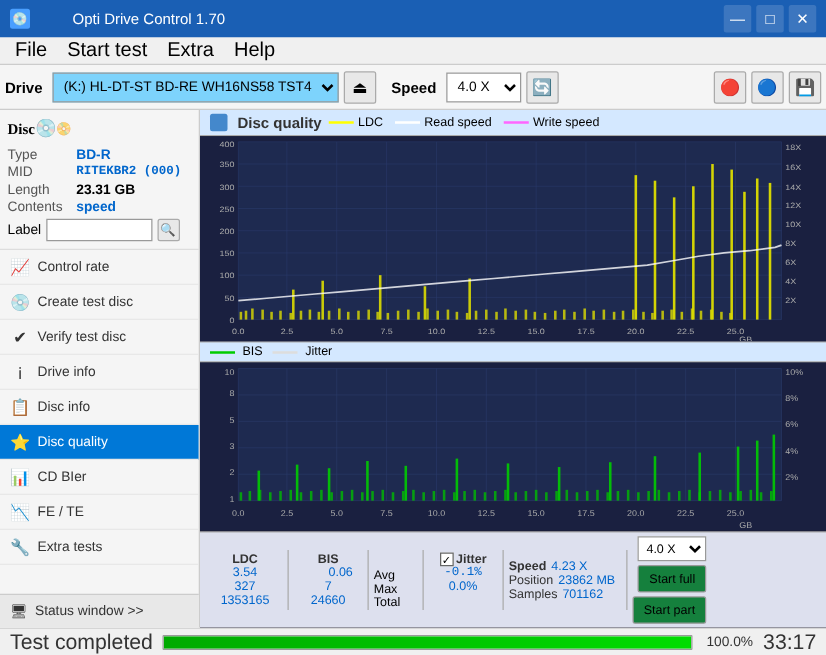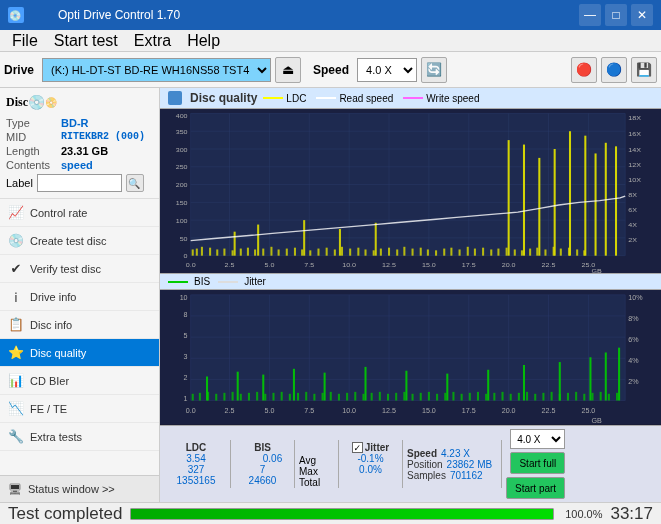--- a/index.html
+++ b/index.html
@@ -67,21 +67,21 @@
     .chart-icon { width: 14px; height: 14px; background: #4488cc; border-radius: 2px; margin-right: 2px; }
     .legend { display: flex; align-items: center; gap: 10px; font-size: 10px; }
     .legend-item { display: flex; align-items: center; gap: 3px; }
     .legend-color { width: 20px; height: 2px; }
 
     .charts-area { flex: 1; display: flex; flex-direction: column; border-radius: 14px; }
     .chart-container { position: relative; flex: 1; }
     
     svg.chart { width: 100%; height: 100%; }
     .speed-select { height: 20px; font-size: 10px; border: 1px solid #999; background: white; padding: 0 2px; width: 55px; }
-    .start-btn { height: 22px; padding: 0 8px; font-size: 10px; background: #22c55e; border: 1px solid #999; cursor: pointer; border-radius: 2px; }
+    .start-btn { height: 22px; padding: 0 8px; font-size: 10px; background: #15803d; border: 1px solid #999; cursor: pointer; border-radius: 2px; }
   </style>
 </head>
 <body>
 
 <div class="titlebar">
   <div class="titlebar-left">
     <div class="titlebar-icon">💿</div>
     <span class="titlebar-title">Opti Drive Control 1.70</span>
   </div>
   <div class="titlebar-controls">
@@ -517,21 +517,21 @@
           <span>Max</span>
           <span>Total</span>
         </div>
         <div style="width:1px;background:#aaa;height:48px;margin:0 4px;"></div>
 
         <div style="display:flex;flex-direction:column;align-items:center;min-width:55px;">
           <div style="display:flex;align-items:center;gap:2px;">
             <div style="width:11px;height:11px;border:1px solid #666;background:white;display:flex;align-items:center;justify-content:center;font-size:9px;">✓</div>
             <span style="font-weight:bold;color:#333;">Jitter</span>
           </div>
-          <span style="color:#0066cc;">-0.1%</span>
+          <span style="color:#0066cc;font-family:Liberation Mono, monospace;">-0.1%</span>
           <span style="color:#0066cc;">0.0%</span>
           <span>&nbsp;</span>
         </div>
         <div style="width:1px;background:#aaa;height:48px;margin:0 4px;"></div>
 
         <div style="display:flex;flex-direction:column;min-width:90px;">
           <div style="display:flex;gap:4px;align-items:center;">
             <span style="font-weight:bold;color:#333;">Speed</span>
             <span style="color:#0066cc;">4.23 X</span>
           </div>

